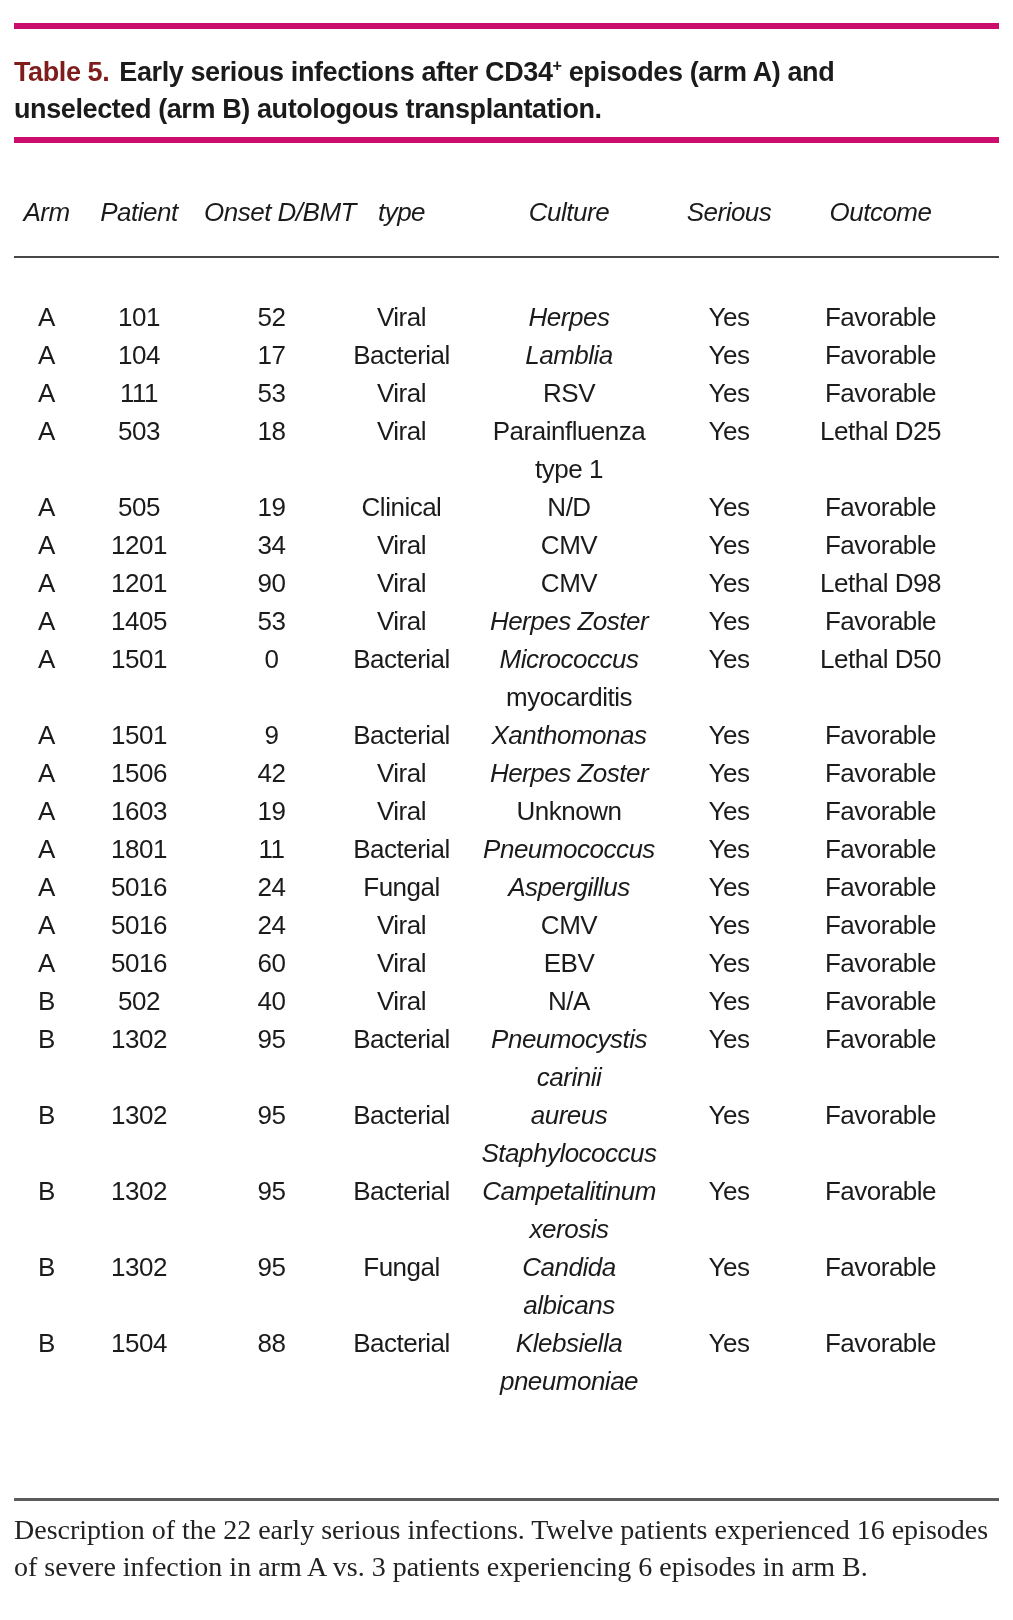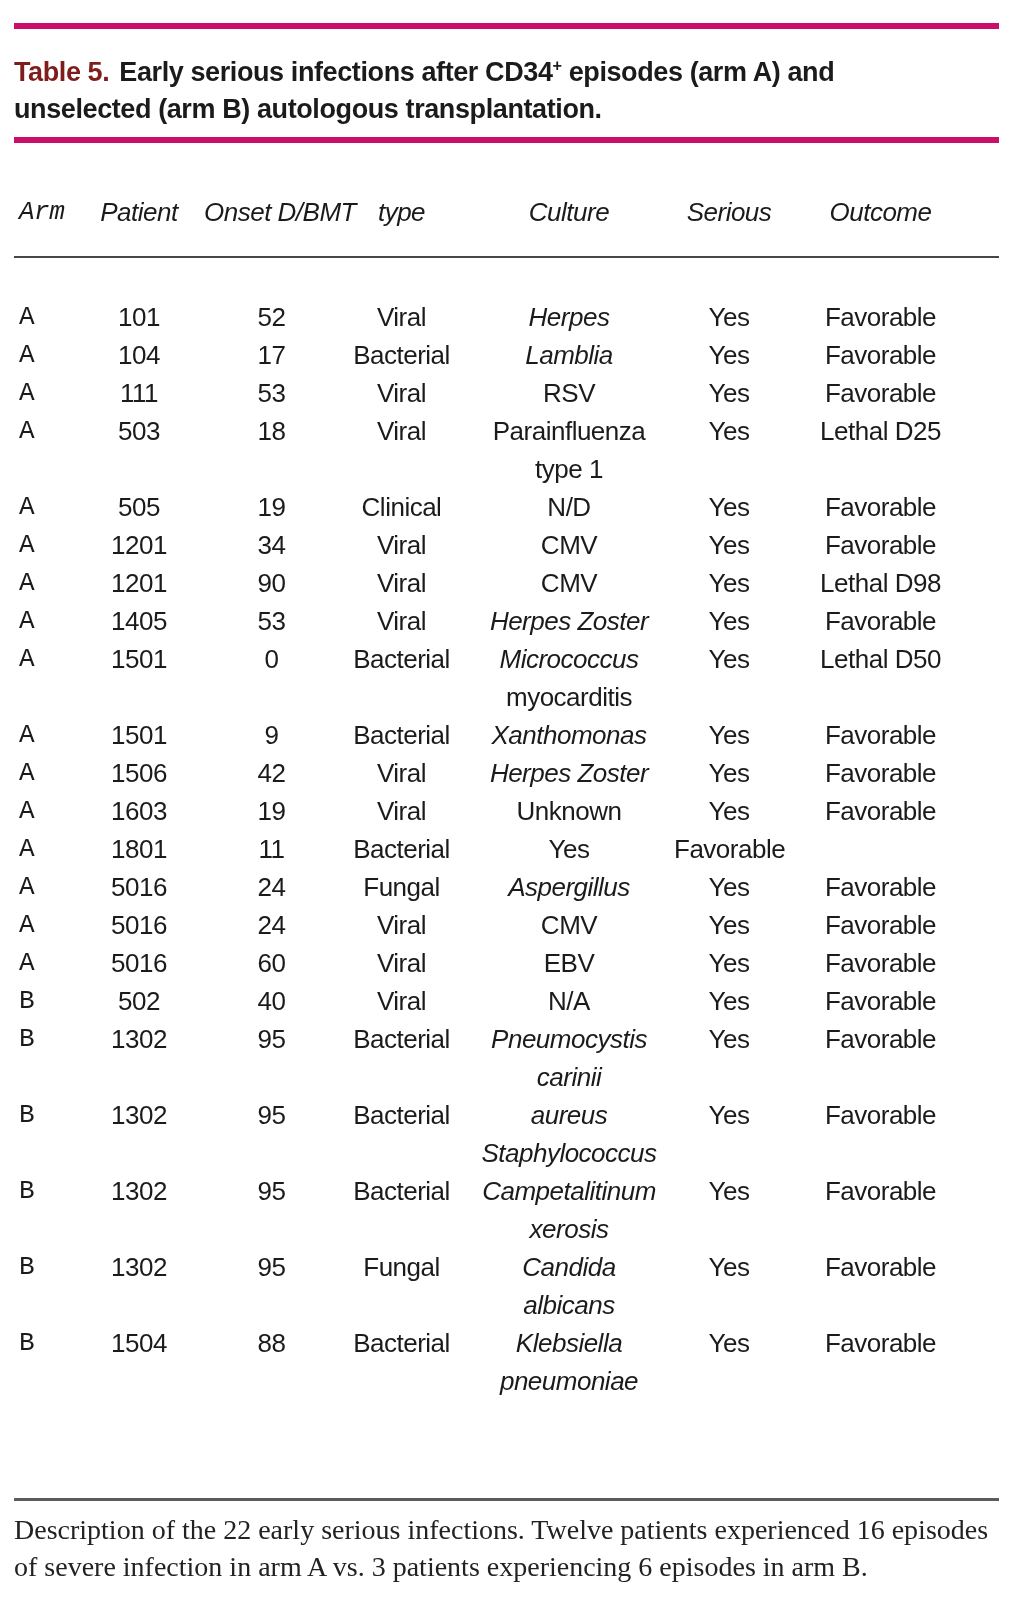--- a/index.html
+++ b/index.html
@@ -43,21 +43,21 @@
     margin-top: 53px;
     font-style: italic;
     font-size: 26px;
     line-height: 32px;
     letter-spacing: -0.5px;
   }
   .cell {
     text-align: center;
     white-space: nowrap;
   }
-  .cell.arm { text-align: left; padding-left: 5px; font-family: Liberation Mono, monospace; }
+  .cell.arm { text-align: center; padding-left: 5px; }
   .cell.outcome { padding-right: 22px; }
   .dark-rule {
     height: 2px;
     background: #474747;
     margin-top: 28px;
   }
   .tbody {
     margin-top: 40px;
     font-size: 26px;
     line-height: 38px;
@@ -250,20 +250,23 @@
         </span>
     <span class="cell">Yes</span>
     <span class="cell outcome">Favorable</span>
   </div>
 
   <div class="trow">
     <span class="cell arm">A</span>
     <span class="cell">1801</span>
     <span class="cell">11</span>
     <span class="cell">Bacterial</span>
+    <span class="cell culture">
+          <div class="culture-line italic">Pneumococcus</div>
+        </span>
     <span class="cell">Yes</span>
     <span class="cell outcome">Favorable</span>
   </div>
 
   <div class="trow">
     <span class="cell arm">A</span>
     <span class="cell">5016</span>
     <span class="cell">24</span>
     <span class="cell">Fungal</span>
     <span class="cell culture">

